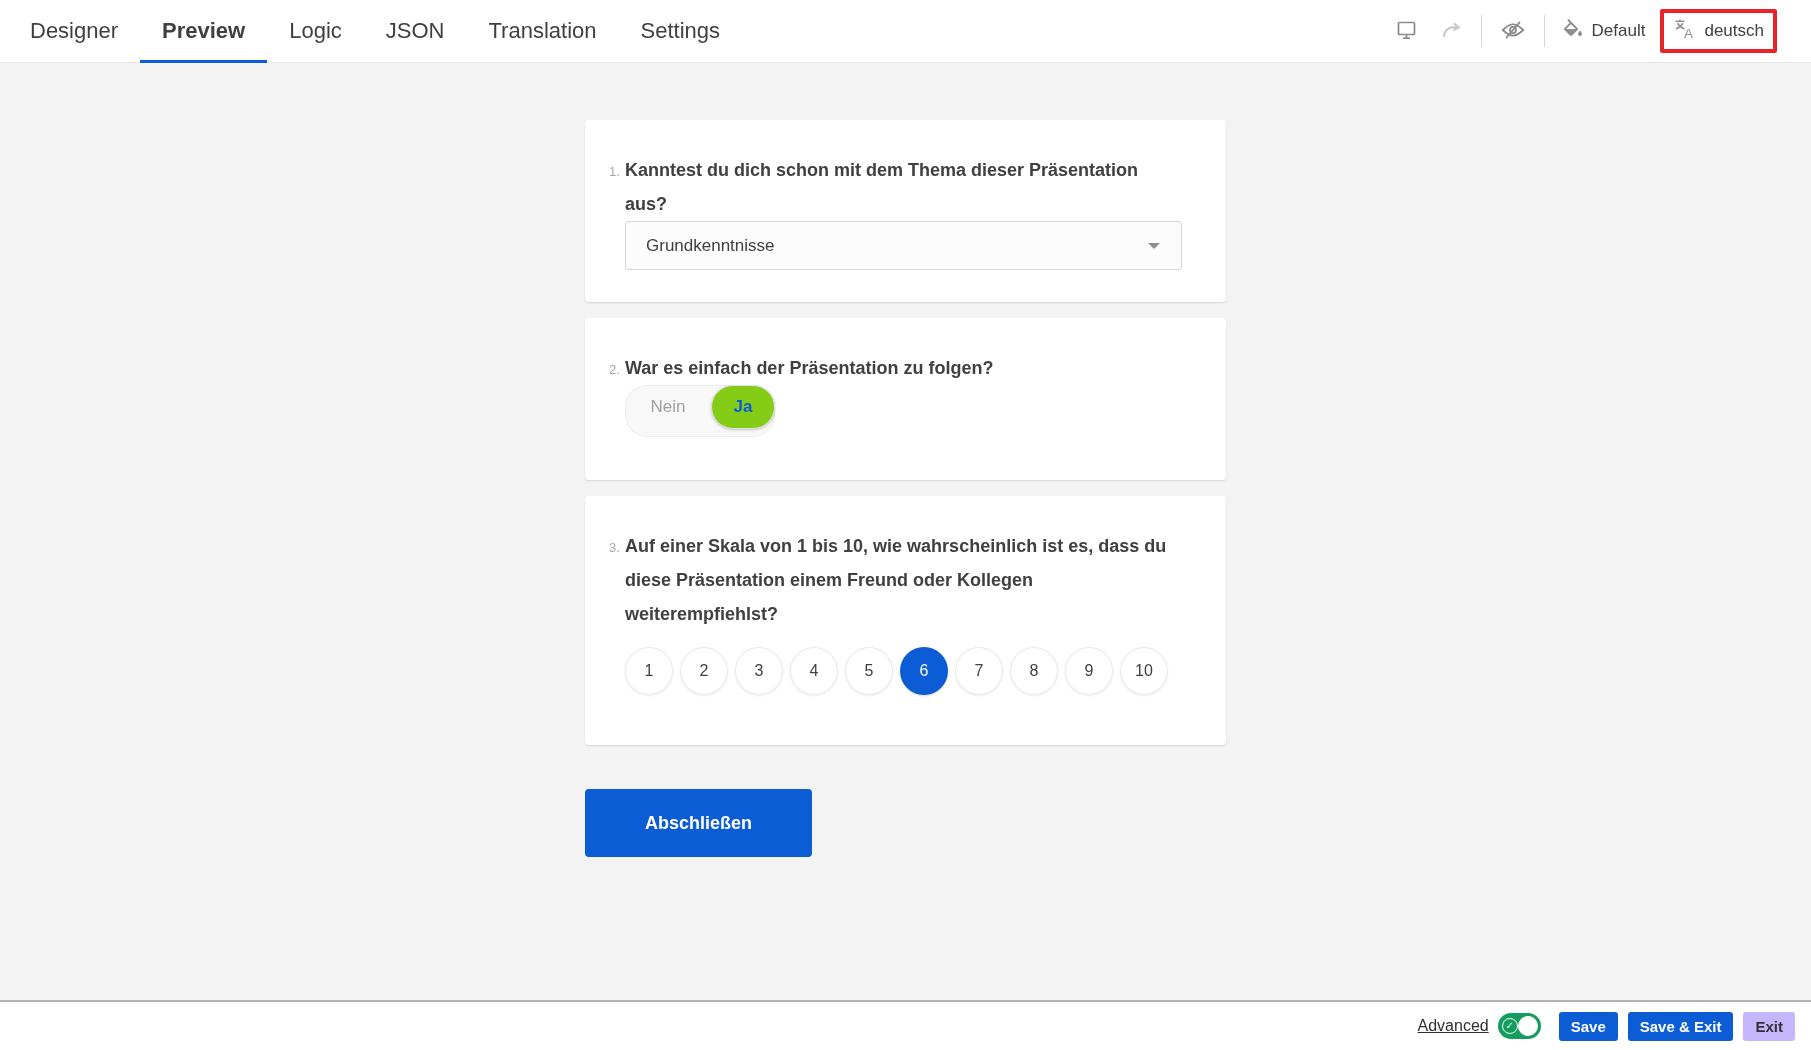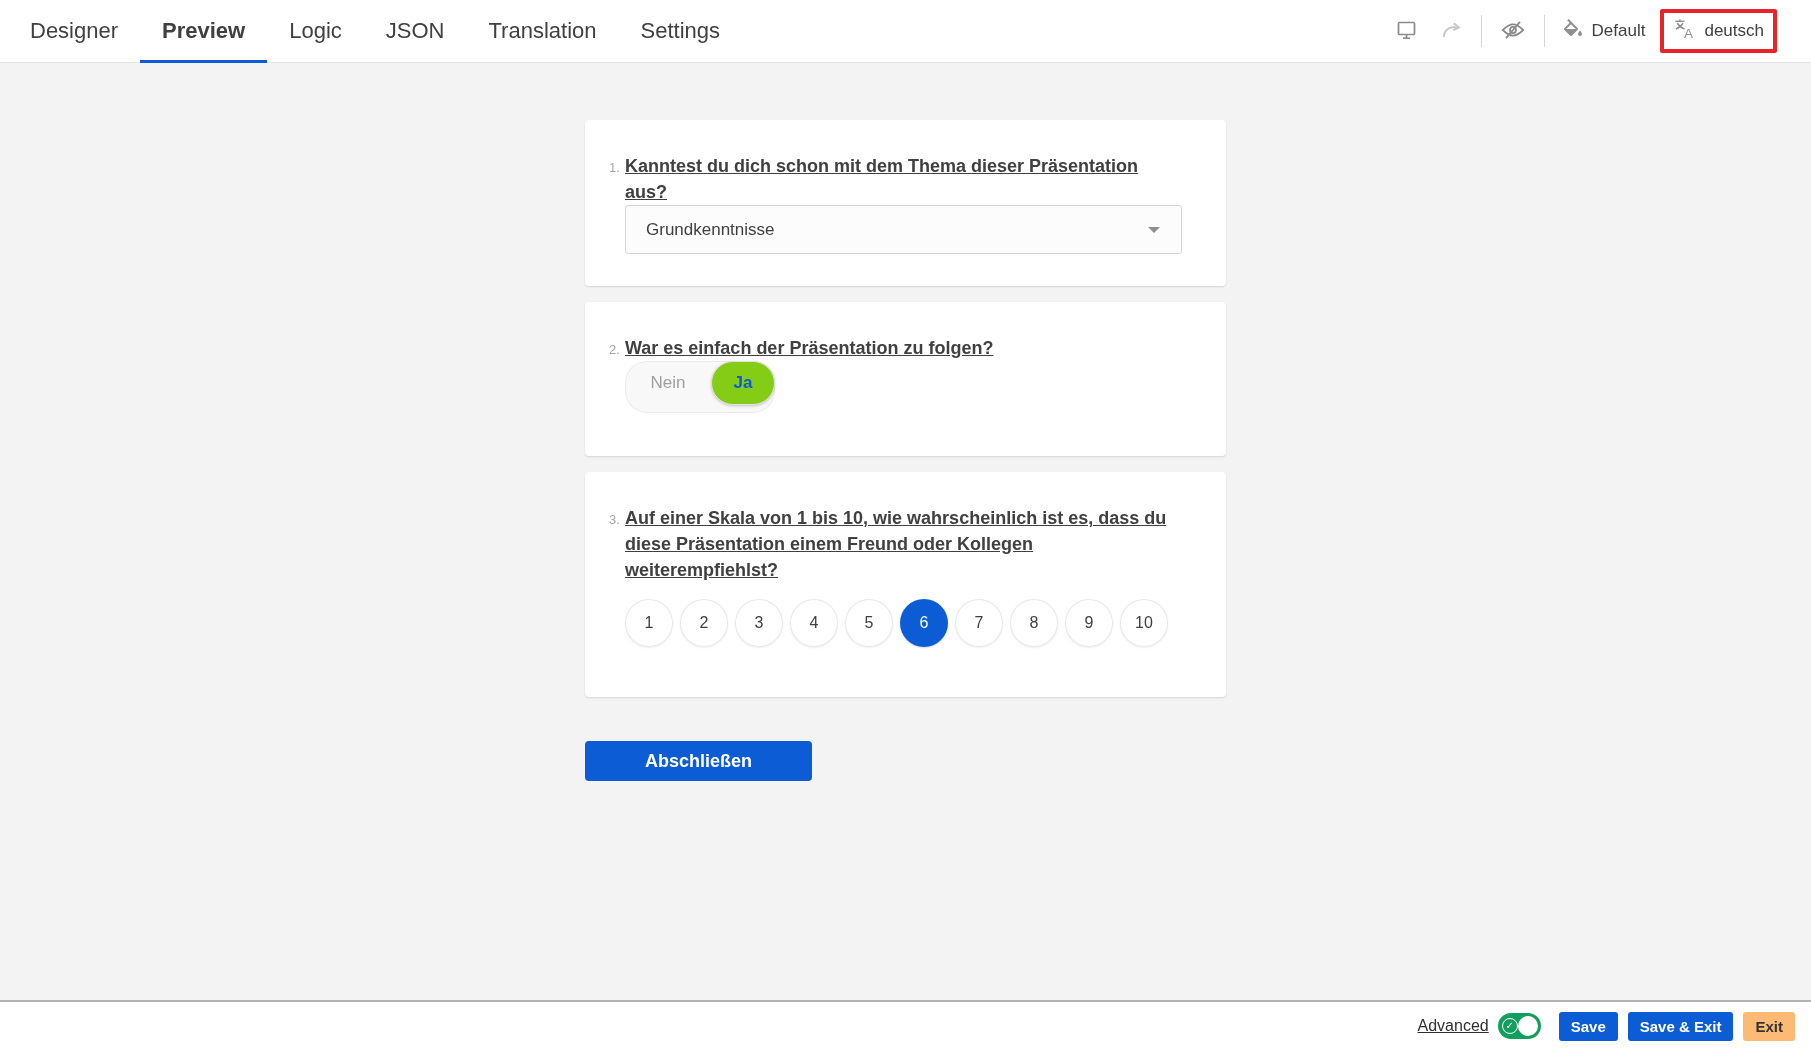--- a/index.html
+++ b/index.html
@@ -20,49 +20,49 @@
   .highlight { border:4px solid var(--red); border-radius:2px; padding:4px 9px; display:flex; align-items:center; }
 
   
   .content { flex:1 1 auto; background:#f3f3f3; overflow:hidden; }
   .survey-col { width:641px; margin:57px auto 0; display:flex; flex-direction:column; }
   .q-card { background:#fff; border-radius:4px; box-shadow:0 1px 2px rgba(0,0,0,.13); padding:33px 41px 32px 24px; margin-bottom:16px; }
   .q-card.pb2 { padding-bottom:43px; }
   .q-card.pb3 { padding-bottom:50px; }
   .q-title { display:flex; align-items:baseline; }
   .q-num { flex:0 0 16px; font-size:13px; color:#a7a7a7; }
-  .q-text { font-size:18px; line-height:26px; font-weight:700; color:#404040;text-decoration:underline; }
+  .q-text { font-size:18px; line-height:34px; font-weight:700; color:#404040; }
   .q-body { margin-left:16px; margin-top:0; }
 
   
   .dropdown { height:49px; width:557px; background:#fcfcfc; border:1px solid #d6d6d6; border-radius:3px; display:flex; align-items:center; padding:0 20px; font-size:17px; color:#404040; position:relative; cursor:pointer; }
   .caret { position:absolute; right:21px; top:50%; margin-top:-3px; width:0; height:0; border-left:6px solid transparent; border-right:6px solid transparent; border-top:6px solid #8f8f8f; }
 
   
   .bool { width:150px; height:52px; border-radius:22px; background:#f8f8f8; box-shadow:inset 0 0 0 1px #ececec; position:relative; cursor:pointer; }
   .bool-no { position:absolute; left:0; top:0; width:86px; height:44px; display:flex; align-items:center; justify-content:center; font-size:17px; color:#a0a0a0; }
   .bool-thumb { position:absolute; right:0; top:0; width:64px; height:44px; background:#84cc16; border-radius:22px; border:1px solid #e3e3e3; box-shadow:0 1px 3px rgba(0,0,0,.22); display:flex; align-items:center; justify-content:center; font-size:17px; font-weight:700; color:var(--primary); }
 
   
   .rating { display:flex; gap:7px; margin-top:16px; }
   .rating-item { width:48px; height:48px; border-radius:50%; background:#fff; box-shadow:inset 0 0 0 1px #e8e8e8, 0 1px 2px rgba(0,0,0,.07); display:flex; align-items:center; justify-content:center; font-size:16px; color:#404040; cursor:pointer; }
   .rating-item.selected { background:var(--primary); color:#fff; box-shadow:0 1px 2px rgba(0,0,0,.15); }
 
-  .complete-btn { margin-top:28px; width:227px; height:40px; border:none; border-radius:4px; background:var(--primary); color:#fff; font-size:18px; font-weight:700; font-family:inherit; cursor:pointer; }
+  .complete-btn { margin-top:28px; width:227px; height:68px; border:none; border-radius:4px; background:var(--primary); color:#fff; font-size:18px; font-weight:700; font-family:inherit; cursor:pointer; }
 
   
   .footer { height:50px; flex:0 0 auto; background:#fff; border-top:2px solid #b3b3b3; display:flex; align-items:center; justify-content:flex-end; padding-right:16px; }
   .adv-label { font-size:16px; color:#2f2f2f; margin-right:9px;text-decoration:underline; }
   .switch { width:43px; height:26px; border-radius:13px; background:var(--green); position:relative; cursor:pointer; }
   .sw-check { position:absolute; left:4px; top:5px; width:16px; height:16px; border:1.5px solid #fff; border-radius:50%; color:#fff; font-size:10px; line-height:13px; text-align:center; }
   .sw-thumb { position:absolute; right:3px; top:3px; width:20px; height:20px; border-radius:50%; background:#fff; }
   .btn { height:29px; padding:0 12px; border:none; border-radius:3px; font-size:15px; font-weight:700; font-family:inherit; cursor:pointer; }
   .btn.blue { background:var(--primary); color:#fff; margin-left:10px; }
   .btn.blue.first { margin-left:18px; }
-  .btn.gray { background:#fdba74; color:#333; margin-left:10px; }
+  .btn.gray { background:#c4b5fd; color:#333; margin-left:10px; }
 </style>
 </head>
 <body>
 
 <div class="app">
 
   <header class="topbar">
     <nav class="tabs">
       <div class="tab">Designer</div>
       <div class="tab active">Preview</div>

